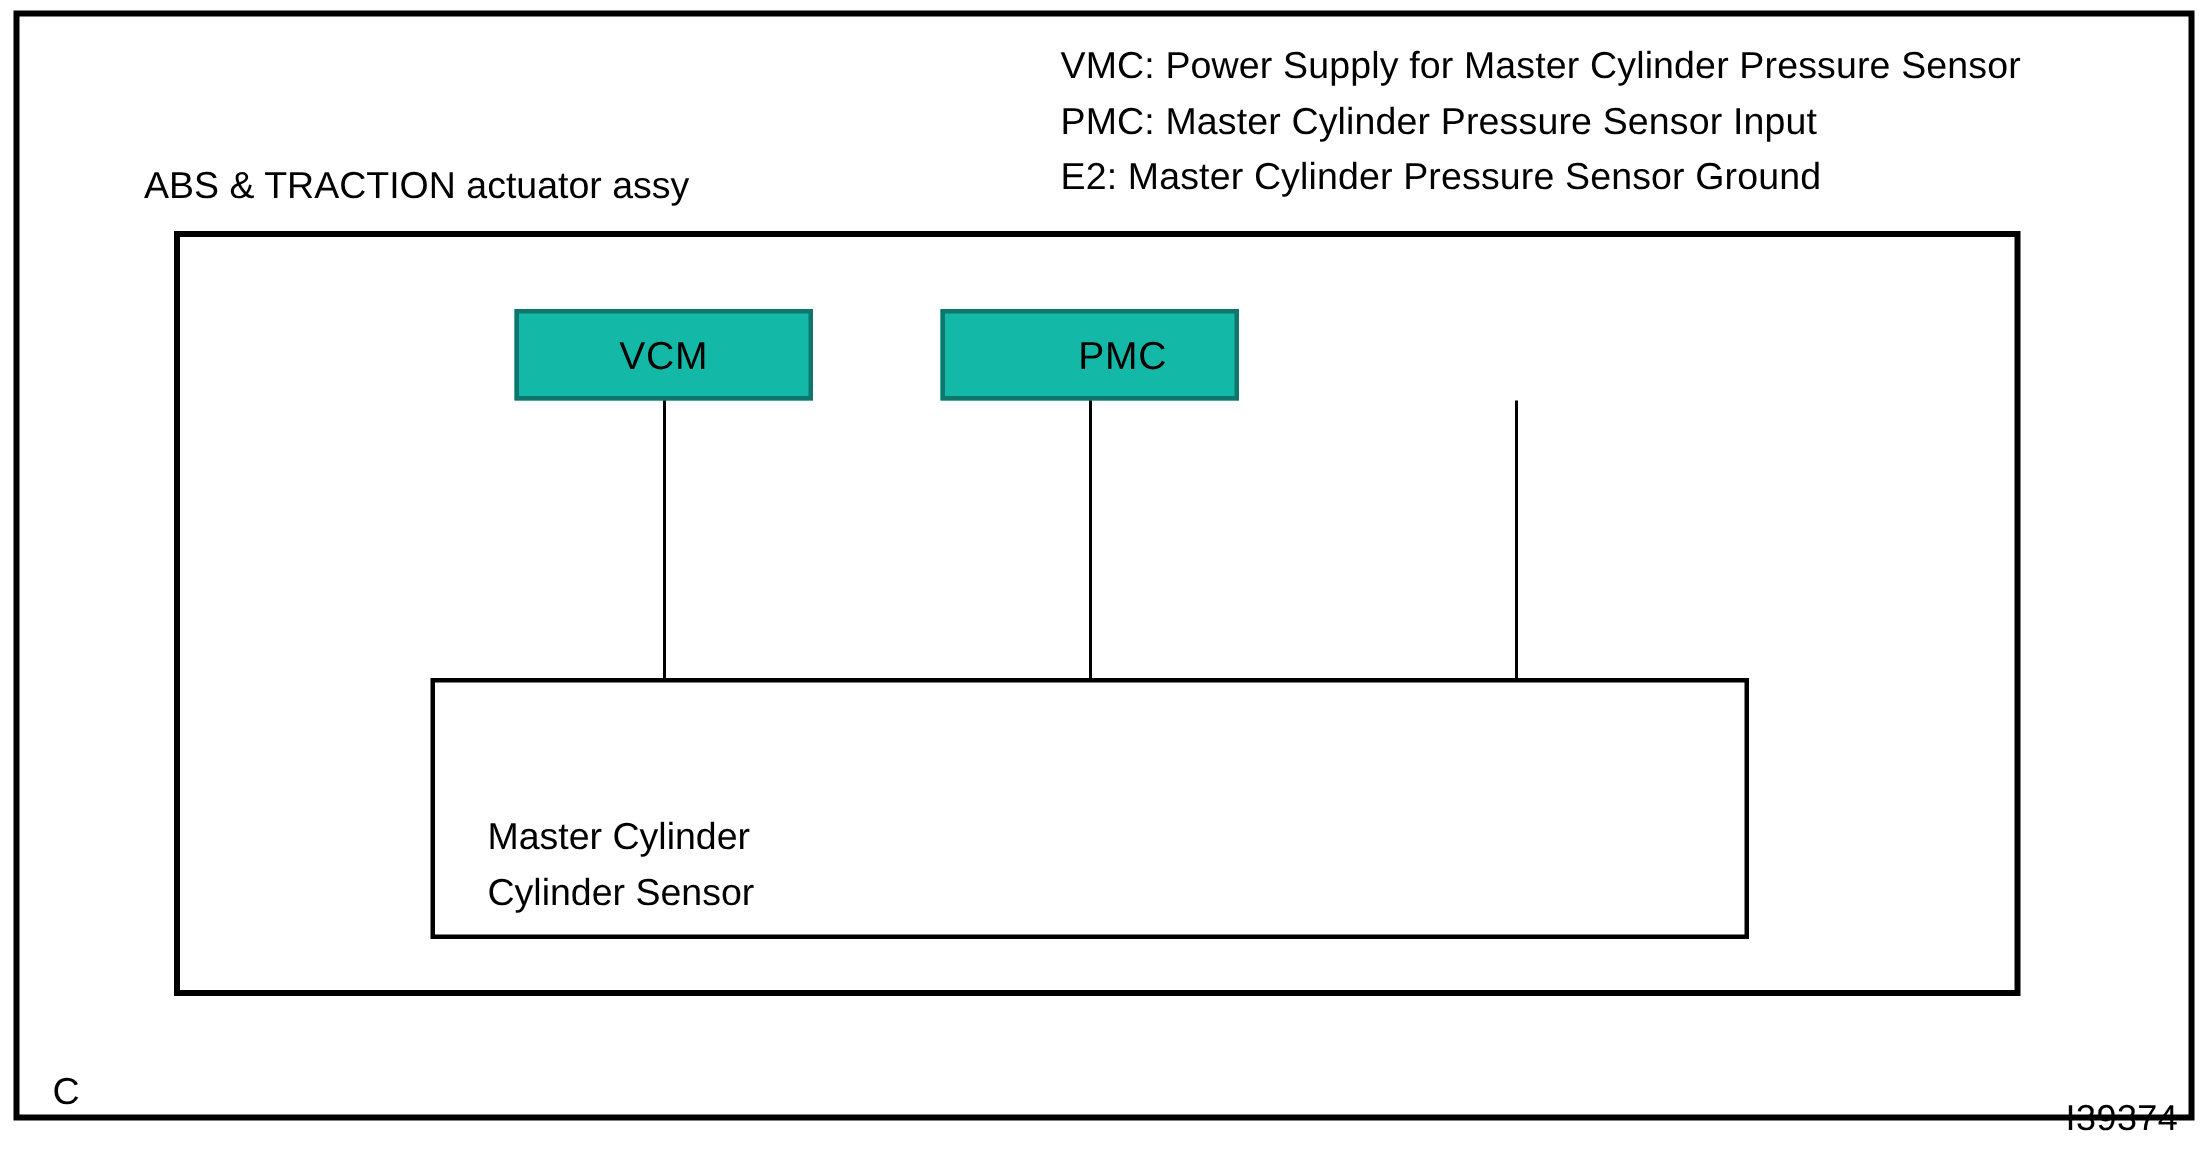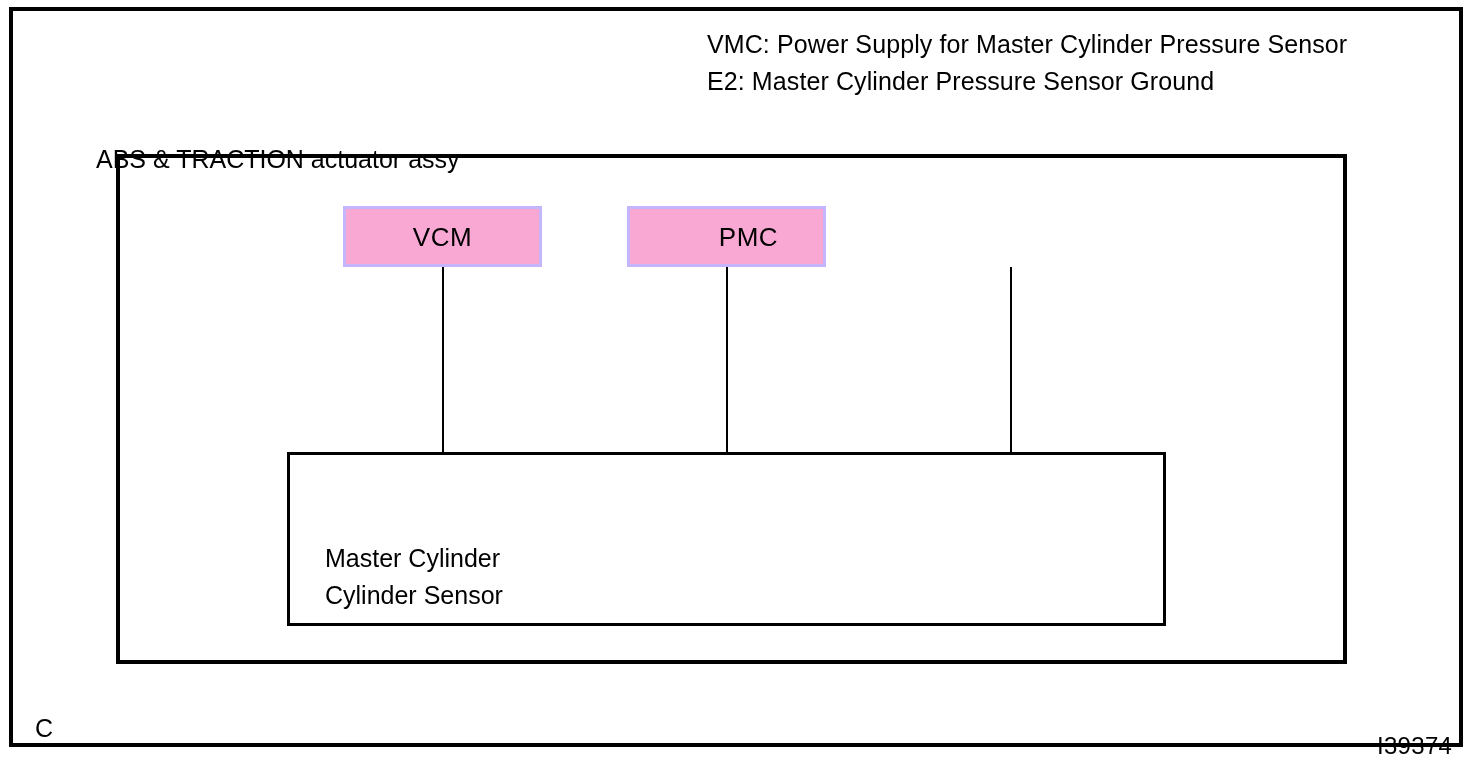--- a/index.html
+++ b/index.html
@@ -45,44 +45,43 @@
   }
 
   
   .actuator-caption {
     position: absolute;
     left: 96px;
     top: 108px;
     font-size: 25px;
     line-height: 32px;
     white-space: nowrap;
-    margin-top: 35px;
   }
 
   
   .actuator-box {
     position: absolute;
     left: 116px;
     top: 154px;
     width: 1231px;
     height: 510px;
     border: 4px solid #000000;
     box-sizing: border-box;
     background: transparent;
   }
 
   
   .terminal {
     position: absolute;
     top: 206px;
     width: 199px;
     height: 61px;
-    border: 3px solid #c4b5fd;
+    border: 3px solid #0f766e;
     box-sizing: border-box;
-    background: #f9a8d4;
+    background: #14b8a6;
     display: flex;
     align-items: center;
     justify-content: center;
     text-align: center;
   }
   .terminal span {
     font-size: 26px;
     line-height: 26px;
     letter-spacing: 0.5px;
   }
@@ -143,20 +142,21 @@
 </style>
 </head>
 <body>
 
 <div id="figure">
 
   <div class="outer-frame"></div>
 
   <div class="legend">
     <div class="legend-line">VMC: Power Supply for Master Cylinder Pressure Sensor</div>
+    <div class="legend-line">PMC: Master Cylinder Pressure Sensor Input</div>
     <div class="legend-line">E2: Master Cylinder Pressure Sensor Ground</div>
   </div>
 
   <div class="actuator-caption">ABS &amp; TRACTION actuator assy</div>
 
   <div class="actuator-box"></div>
 
   <div class="terminal terminal-vcm">
     <span>VCM</span>
   </div>

